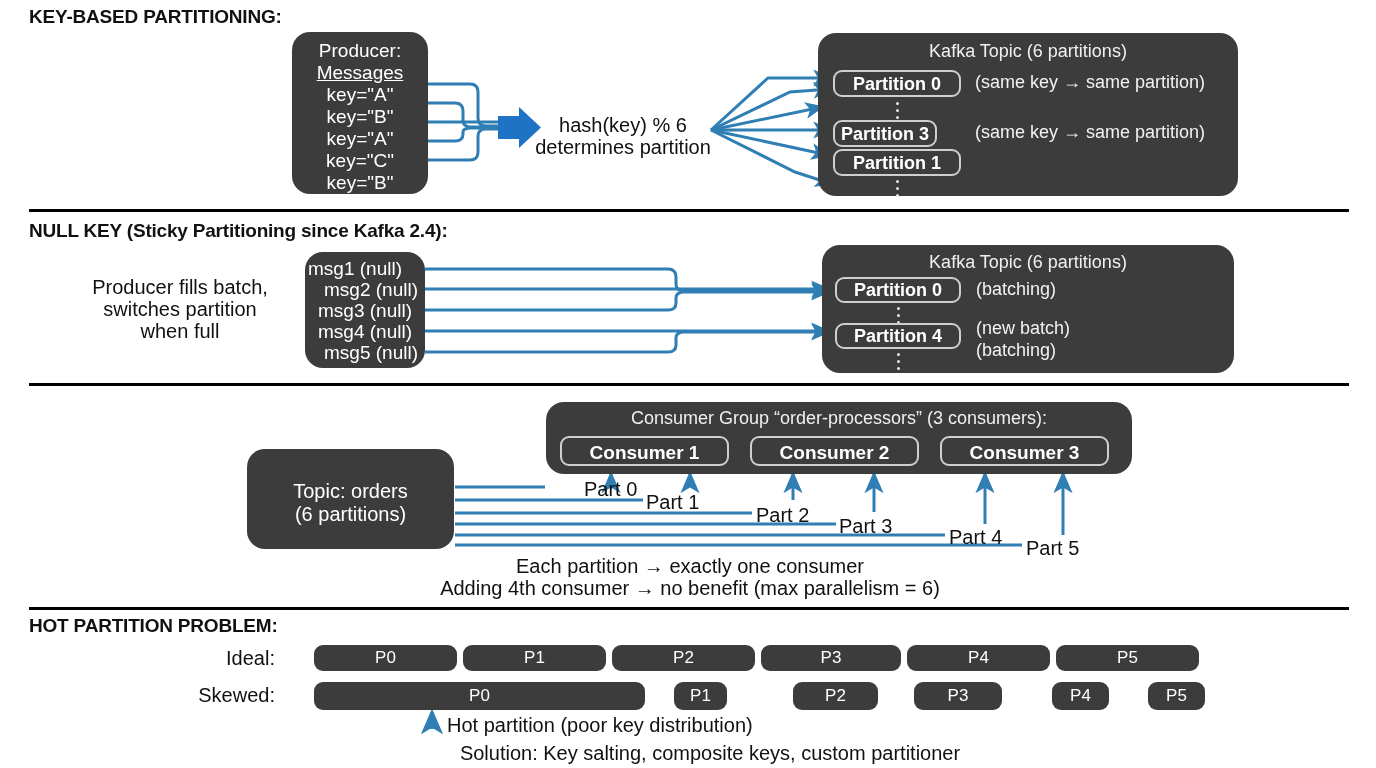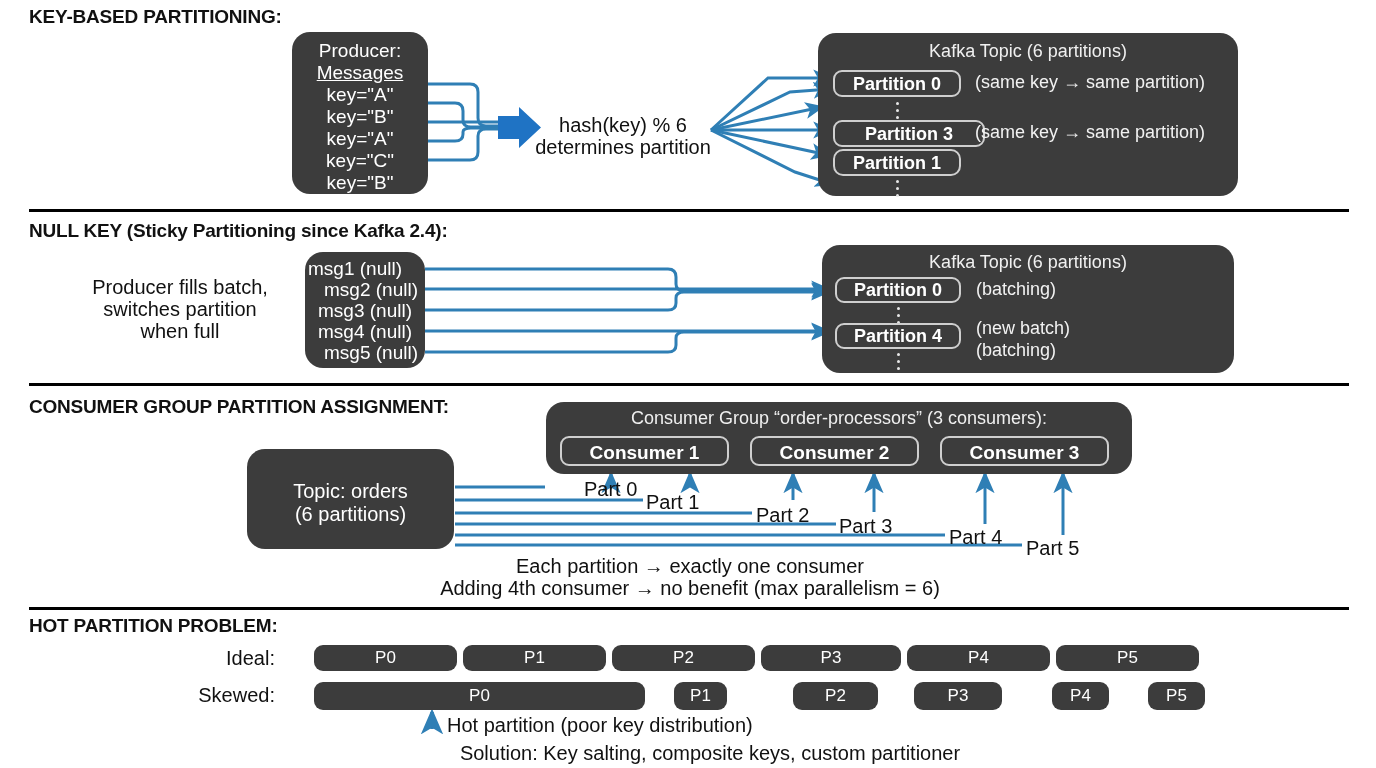--- a/index.html
+++ b/index.html
@@ -214,25 +214,25 @@
   </div>
   <div class="abs pill" style="left:833px; top:70px; width:128px; height:27px;">
     <span>Partition 0</span>
   </div>
   <div class="abs note" style="left:975px; top:72px;">(same key → same partition)</div>
   <div class="abs vdots" style="left:892px; top:102px;">
       <i></i>
       <i></i>
       <i></i>
     </div>
-  <div class="abs pill" style="left:833px; top:120px; width:152px; height:27px;">
+  <div class="abs pill" style="left:833px; top:120px; width:104px; height:27px;">
     <span>Partition 3</span>
   </div>
   <div class="abs note" style="left:975px; top:122px;">(same key → same partition)</div>
-  <div class="abs pill" style="left:833px; top:149px; width:128px; height:27px;border-radius:10px;">
+  <div class="abs pill" style="left:833px; top:149px; width:128px; height:27px;">
     <span>Partition 1</span>
   </div>
   <div class="abs vdots" style="left:892px; top:180px;">
       <i></i>
       <i></i>
       <i></i>
     </div>
 
   <div class="abs divider" style="left:29px; top:209px; width:1320px;"></div>
 
@@ -267,21 +267,20 @@
   <div class="abs note" style="left:976px; top:318px;">(new batch)</div>
   <div class="abs note" style="left:976px; top:340px;">(batching)</div>
   <div class="abs vdots" style="left:893px; top:353px;">
       <i></i>
       <i></i>
       <i></i>
     </div>
 
   <div class="abs divider" style="left:29px; top:383px; width:1320px;"></div>
 
-  <div class="abs sec-title" style="left:29px; top:396px;">CONSUMER GROUP PARTITION ASSIGNMENT:</div>
 
   <div class="abs darkbox" style="left:247px; top:449px; width:207px; height:100px;"></div>
   <div class="abs msg-line" style="left:247px; top:480px; width:207px; font-size:20px;">Topic: orders</div>
   <div class="abs msg-line" style="left:247px; top:503px; width:207px; font-size:20px;">(6 partitions)</div>
 
   <div class="abs darkbox" style="left:546px; top:402px; width:586px; height:72px;">
     <div class="box-title" style="margin-top:6px;">Consumer Group “order-processors” (3 consumers):</div>
   </div>
   <div class="abs pill" style="left:560px; top:436px; width:169px; height:30px; font-size:19px;">
     <span>Consumer 1</span>

